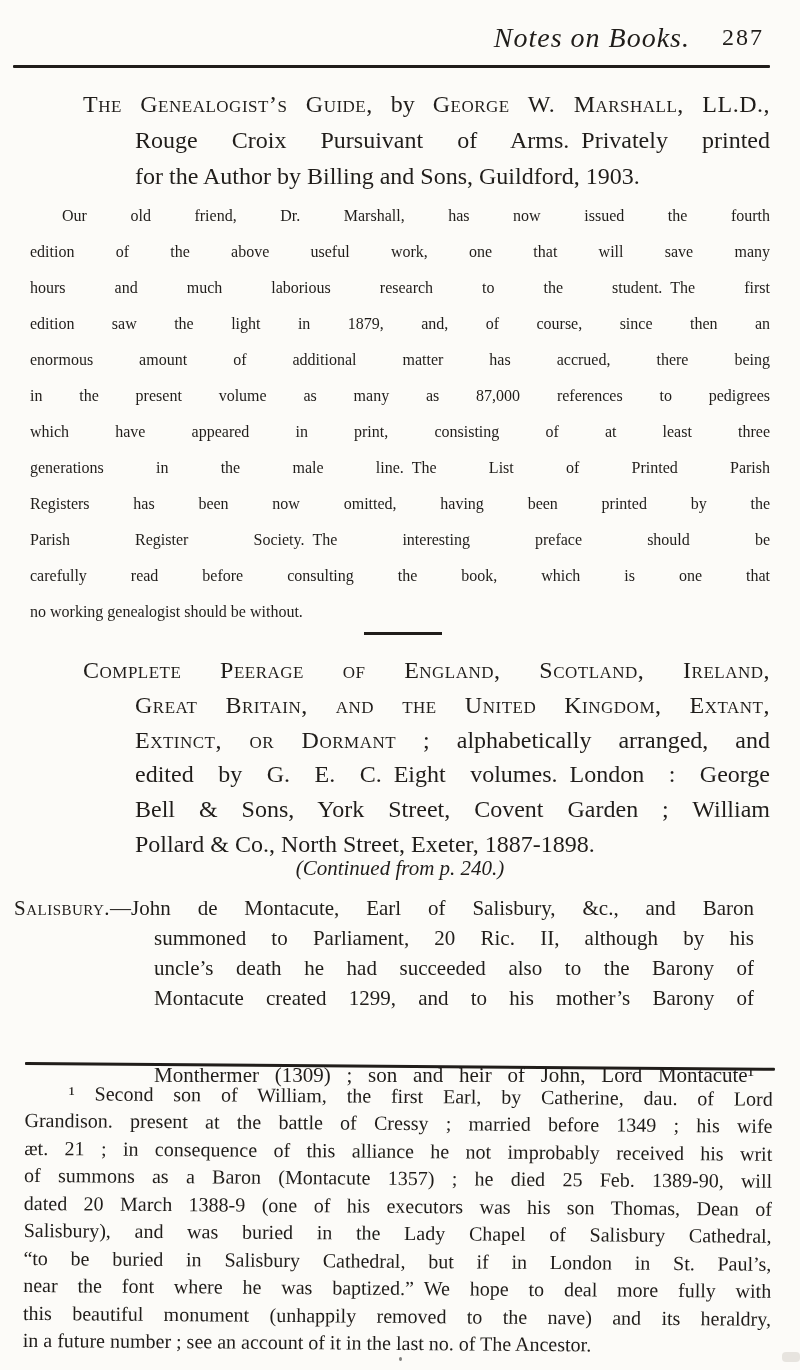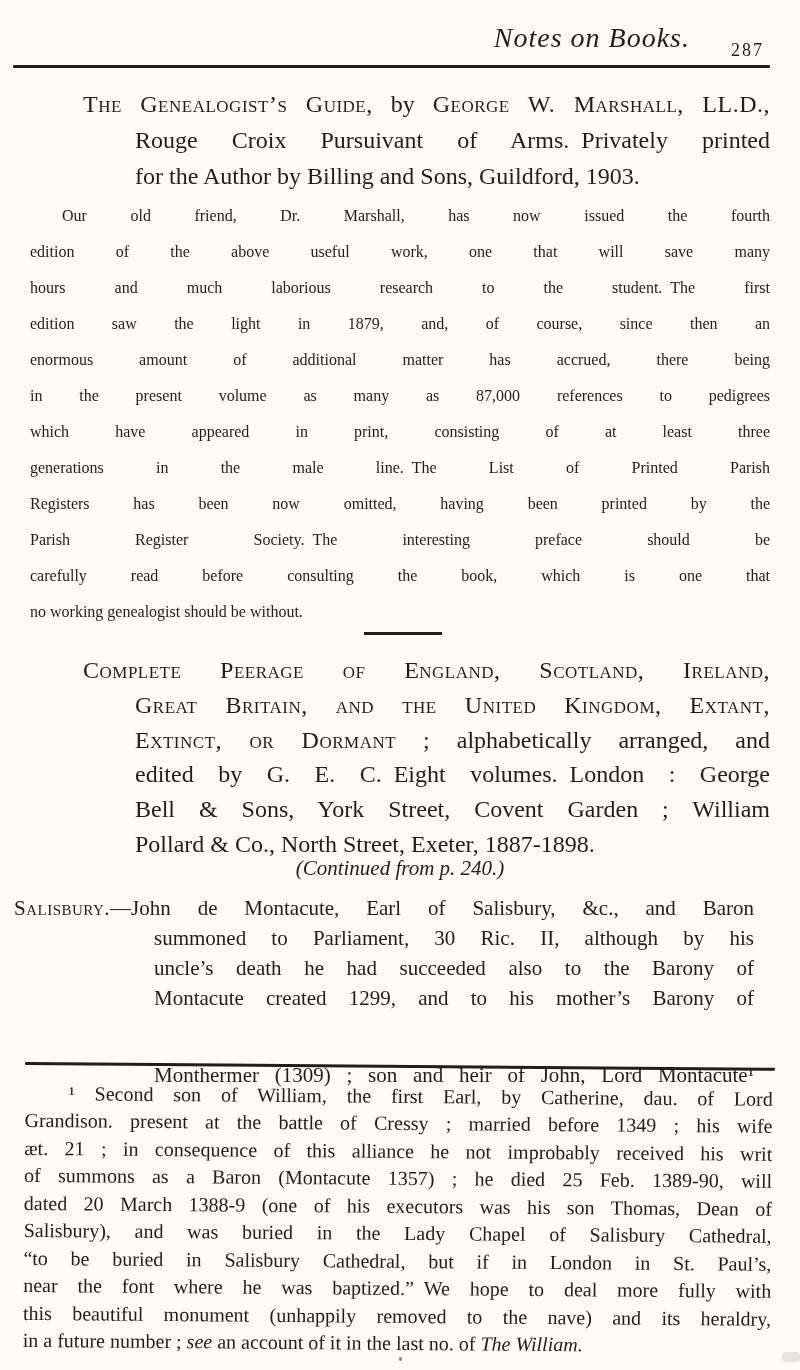--- a/index.html
+++ b/index.html
@@ -16,35 +16,35 @@
     font-family:"Liberation Serif","DejaVu Serif",serif;
     overflow:hidden;
   }
   
   .running-title{
     position:absolute;top:22px;left:0;right:110px;
     text-align:right;
     font-style:italic;font-size:28px;letter-spacing:1px;
   }
   .page-number{
-    position:absolute;top:40px;right:36px;
-    font-size:18px;letter-spacing:2px;
+    position:absolute;top:24px;right:36px;
+    font-size:24px;letter-spacing:2px;
   }
   .rule{position:absolute;background:var(--ink);}
   .rule-top{top:65px;left:13px;width:757px;height:3px;border-radius:1px;}
   
   .block{position:absolute;}
   .line{
     text-align:justify;
     text-align-last:justify;
     white-space:normal;
   }
   .line.last{text-align-last:left;}
   .sc{font-variant:small-caps;letter-spacing:0.5px;}
-  .it{font-style:italic;}
+  .it{}
   
   #b-entry1,#b-entry2{
     left:83px;width:687px;
     font-size:24px;
   }
   #b-entry1{top:86px;line-height:36px;}
   #b-entry2{top:653px;line-height:34.8px;}
   #b-entry1 .line,#b-entry2 .line{padding-left:52px;}
   #b-entry1 .line.first,#b-entry2 .line.first{padding-left:0;}
   
@@ -130,38 +130,38 @@
       <div class="line"><span class="sc">Extinct, or Dormant</span><span> ; alphabetically arranged, and</span></div>
       <div class="line"><span>edited by G. E. C. Eight volumes. London : George</span></div>
       <div class="line"><span>Bell &amp; Sons, York Street, Covent Garden ; William</span></div>
       <div class="line last"><span>Pollard &amp; Co., North Street, Exeter, 1887-1898.</span></div>
     </section>
 
   <div class="continued">(Continued from p. 240.)</div>
 
   <section class="block" id="b-salisbury">
       <div class="line first"><span class="sc">Salisbury.</span><span>—John de Montacute, Earl of Salisbury, &amp;c., and Baron</span></div>
-      <div class="line"><span>summoned to Parliament, 30 Ric. II, although by his</span></div>
+      <div class="line"><span>summoned to Parliament, 20 Ric. II, although by his</span></div>
       <div class="line"><span>uncle’s death he had succeeded also to the Barony of</span></div>
       <div class="line"><span>Montacute created 1299, and to his mother’s Barony of</span></div>
       <div class="line last"><span>Monthermer (1309) ; son and heir of John, Lord Montacute¹</span></div>
     </section>
 
   <div class="footnote-area">
     <div class="rule-foot"></div>
     <section class="block" id="b-footnote">
         <div class="line first"><span>¹ Second son of William, the first Earl, by Catherine, dau. of Lord</span></div>
         <div class="line"><span>Grandison. present at the battle of Cressy ; married before 1349 ; his wife</span></div>
         <div class="line"><span>æt. 21 ; in consequence of this alliance he not improbably received his writ</span></div>
         <div class="line"><span>of summons as a Baron (Montacute 1357) ; he died 25 Feb. 1389-90, will</span></div>
         <div class="line"><span>dated 20 March 1388-9 (one of his executors was his son Thomas, Dean of</span></div>
         <div class="line"><span>Salisbury), and was buried in the Lady Chapel of Salisbury Cathedral,</span></div>
         <div class="line"><span>“to be buried in Salisbury Cathedral, but if in London in St. Paul’s,</span></div>
         <div class="line"><span>near the font where he was baptized.” We hope to deal more fully with</span></div>
         <div class="line"><span>this beautiful monument (unhappily removed to the nave) and its heraldry,</span></div>
-        <div class="line last"><span>in a future number ; </span><span class="it">see</span><span> an account of it in the last no. of </span><span class="it">The William.</span></div>
+        <div class="line last"><span>in a future number ; </span><span class="it">see</span><span> an account of it in the last no. of </span><span class="it">The Ancestor.</span></div>
       </section>
   </div>
 
   <div class="speck"></div>
   <div class="smudge"></div>
 
 </div>
 
 </body></html>

